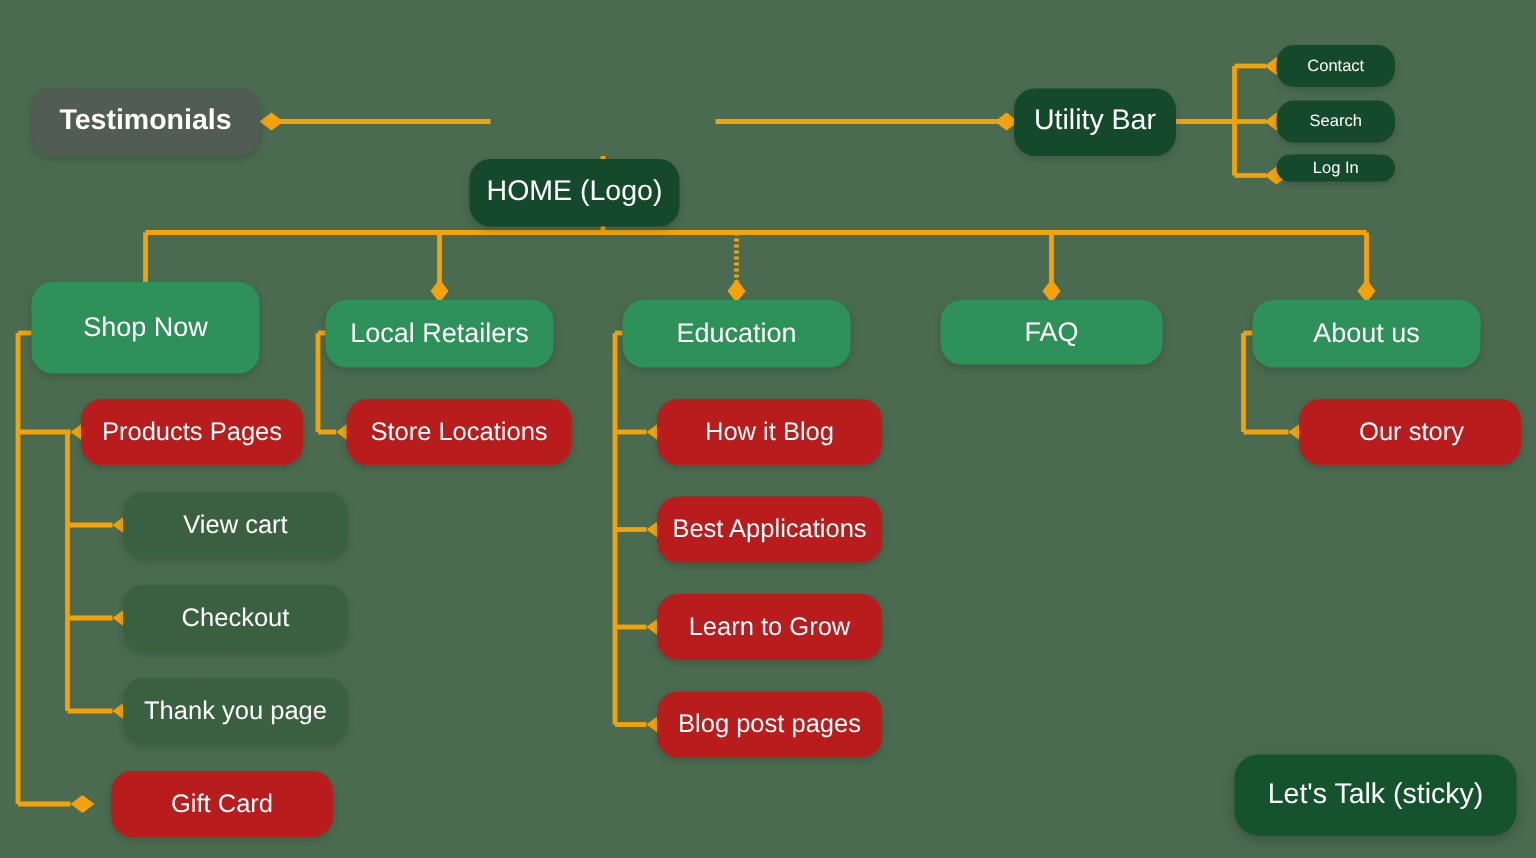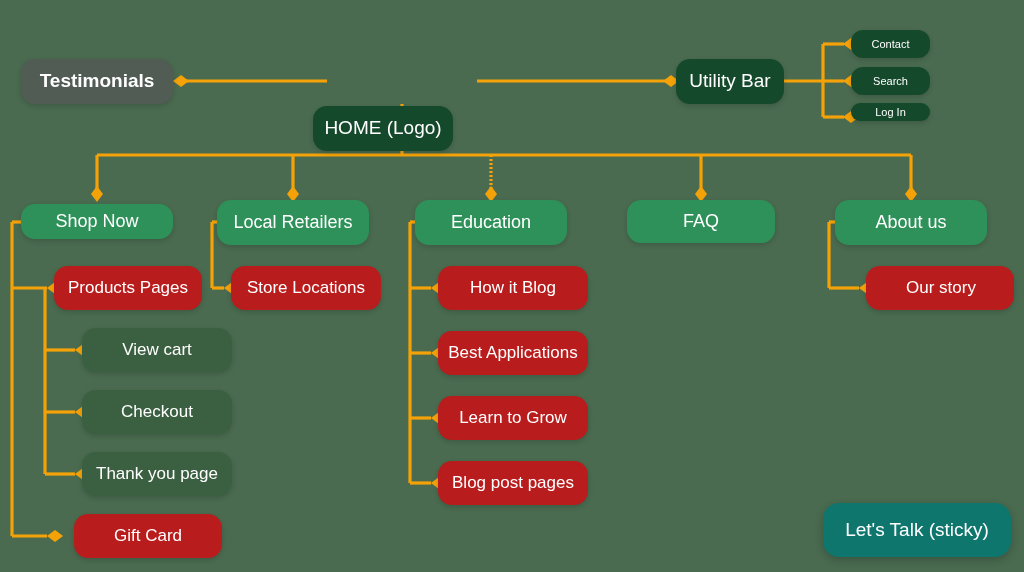--- a/index.html
+++ b/index.html
@@ -39,21 +39,21 @@
     box-shadow: 0 2px 5px rgba(0,0,0,0.16);
     user-select: none;
   }
   
   .style-root      { background: #15492b; font-size: 19px; }
   .style-primary   { background: #2e9159; font-size: 18px; }
   .style-muted     { background: #505c54; font-size: 19px; }
   .style-light     { background: #b91c1c; font-size: 17px; }
   .style-dark      { background: #3b6041; font-size: 17px; }
   .style-pill      { background: #15492b; font-size: 11px; border-radius: 12px; }
-  .style-sticky    { background: #0f766e; font-size: 19px; border-radius: 16px;
+  .style-sticky    { background: #14532d; font-size: 19px; border-radius: 16px;
                      box-shadow: 0 3px 8px rgba(0,0,0,0.22); }
   .node-label {
     display: block;
     white-space: nowrap;
   }
 </style>
 </head>
 <body>
 
 <div id="canvas" style="background: rgb(74, 107, 80);">
@@ -147,21 +147,21 @@
       </div>
       <div class="node style-pill" style="left: 851px; top: 30px; width: 79px; height: 28px;">
         <span class="node-label">Contact</span>
       </div>
       <div class="node style-pill" style="left: 851px; top: 67px; width: 79px; height: 28px;">
         <span class="node-label">Search</span>
       </div>
       <div class="node style-pill" style="left: 851px; top: 103px; width: 79px; height: 18px;">
         <span class="node-label">Log In</span>
       </div>
-      <div class="node style-primary" style="left: 21px; top: 204px; width: 152px; height: 35px;">
+      <div class="node style-primary" style="left: 21px; top: 188px; width: 152px; height: 61px;">
         <span class="node-label">Shop Now</span>
       </div>
       <div class="node style-primary" style="left: 217px; top: 200px; width: 152px; height: 45px;">
         <span class="node-label">Local Retailers</span>
       </div>
       <div class="node style-primary" style="left: 415px; top: 200px; width: 152px; height: 45px;">
         <span class="node-label">Education</span>
       </div>
       <div class="node style-primary" style="left: 627px; top: 200px; width: 148px; height: 43px;">
         <span class="node-label">FAQ</span>

